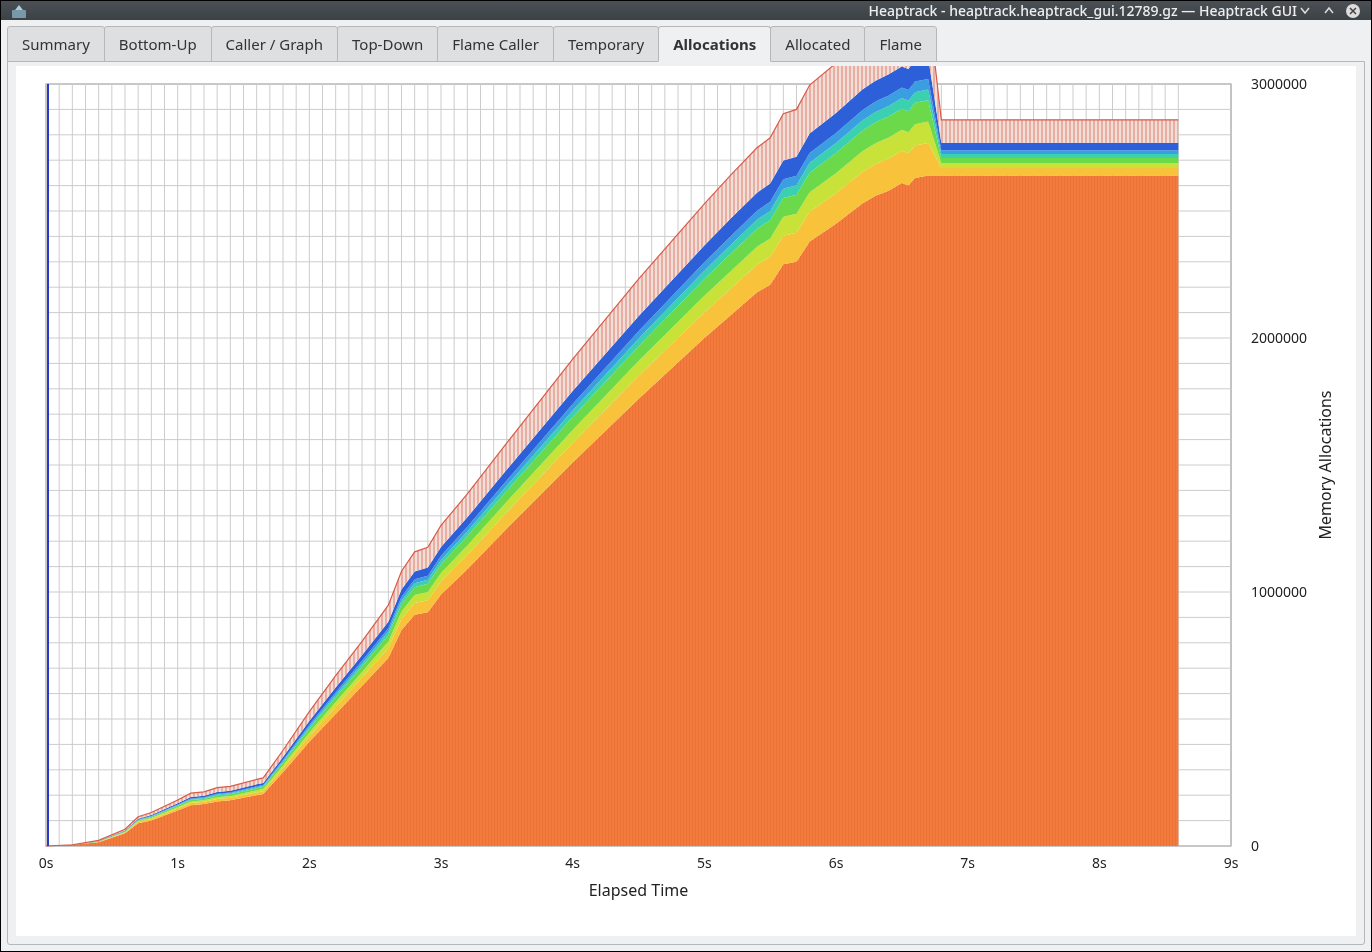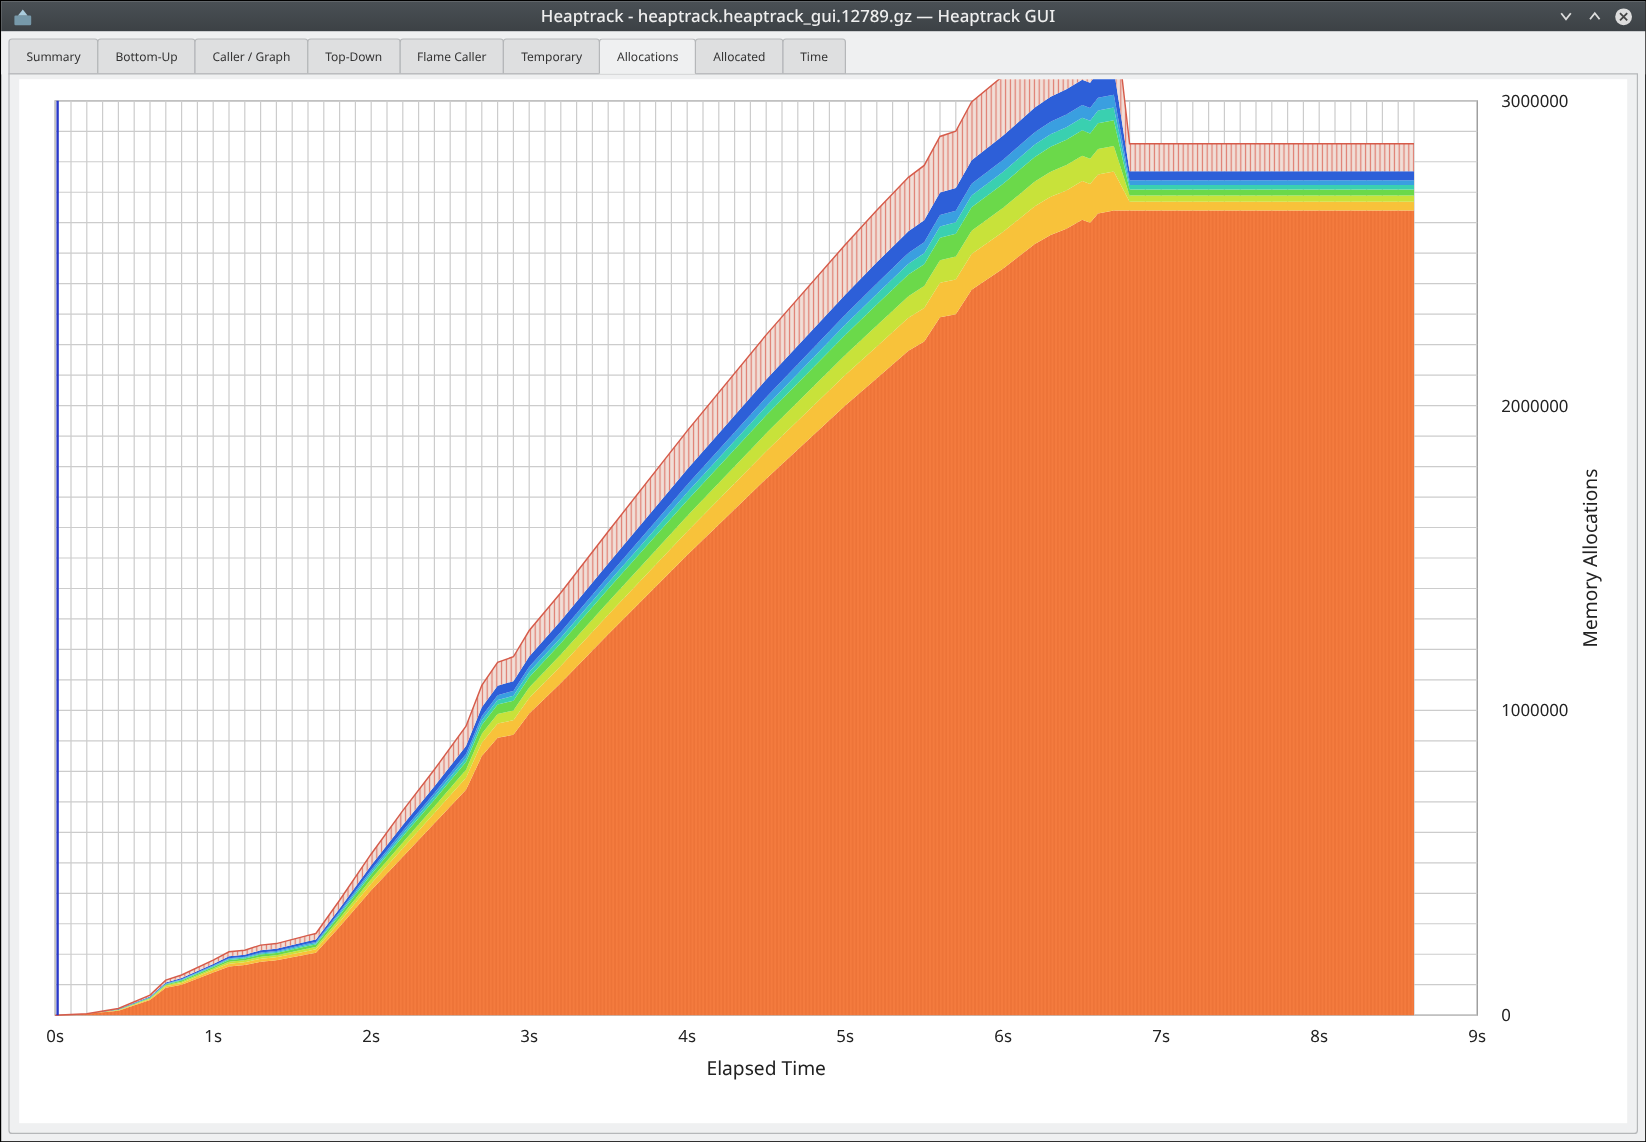--- a/index.html
+++ b/index.html
@@ -1,25 +1,25 @@
 <!DOCTYPE html>
 <html><head>
 <meta charset="utf-8">
 <style>
 *{margin:0;padding:0;box-sizing:border-box;font-family:"Noto Sans","Segoe UI",Arial,sans-serif}
 body{background:#fff;display:flex;flex-direction:column;height:952px;width:1372px;overflow:hidden}
 .outerframe{border:1px solid #000;height:100%;display:flex;flex-direction:column;background:#eff0f1}
 .titlebar{background:linear-gradient(to bottom,#4a5055,#3c4145);height:30px;display:flex;align-items:center;color:#eee;font-size:14px;position:relative}
 .titlebar .appicon{width:16px;height:16px;margin-left:10px;margin-right:6px}
-.titlebar .title{flex:1;text-align:center;font-weight:500;font-size:14px}
+.titlebar .title{flex:1;text-align:right;font-weight:500;font-size:14px}
 .titlebar .winbtns{display:flex;gap:8px;margin-right:10px;align-items:center}
 .titlebar .winbtn{width:16px;height:16px;display:flex;align-items:center;justify-content:center;color:#ddd;cursor:pointer}
 .tabbar{display:flex;padding:6px 6px 0 6px;background:#eff0f1;border-bottom:0}
-.tab{padding:7px 14px;font-size:10px;color:#333;background:#dedfe0;border:1px solid #b5b7b9;border-bottom:1px solid #b5b7b9;margin-right:-1px;cursor:pointer;border-radius:3px 3px 0 0}
-.tab.active{background:#eff0f1;border-bottom:1px solid #eff0f1;font-weight:400;position:relative;z-index:1}
+.tab{padding:7px 14px;font-size:15px;color:#333;background:#dedfe0;border:1px solid #b5b7b9;border-bottom:1px solid #b5b7b9;margin-right:-1px;cursor:pointer;border-radius:3px 3px 0 0}
+.tab.active{background:#eff0f1;border-bottom:1px solid #eff0f1;font-weight:700;position:relative;z-index:1}
 .content{flex:1;padding:4px 8px 8px 8px;background:#eff0f1;border:1px solid #b5b7b9;margin:0 6px 6px 6px;margin-top:-1px;border-radius:0 0 3px 3px}
 .chartpane{background:#fff;width:100%;height:100%;position:relative}
 svg{display:block}
 .gridline{stroke:#ccc;stroke-width:1}
 .ticklabel{font-size:14px;fill:#222}
 .axistitle{font-size:16px;fill:#222}
 </style>
 </head>
 <body>
 
@@ -52,21 +52,21 @@
 
   <div class="tabbar" id="tabbar">
       <div class="tab">Summary</div>
       <div class="tab">Bottom-Up</div>
       <div class="tab">Caller / Graph</div>
       <div class="tab">Top-Down</div>
       <div class="tab">Flame Caller</div>
       <div class="tab">Temporary</div>
       <div class="tab active">Allocations</div>
       <div class="tab">Allocated</div>
-      <div class="tab">Time</div>
+      <div class="tab">Flame</div>
     </div>
 
   <div class="content">
     <div class="chartpane">
       <svg id="chartsvg" width="100%" height="100%" viewBox="0 0 1340 870" preserveAspectRatio="none">
           <defs>
             <pattern id="hatch" patternUnits="userSpaceOnUse" width="4" height="4">
               <rect width="4" height="4" fill="#f1ded7"></rect>
               <path d="M2 0 L2 4" stroke="#e07c70" stroke-width="1"></path>
             </pattern>

